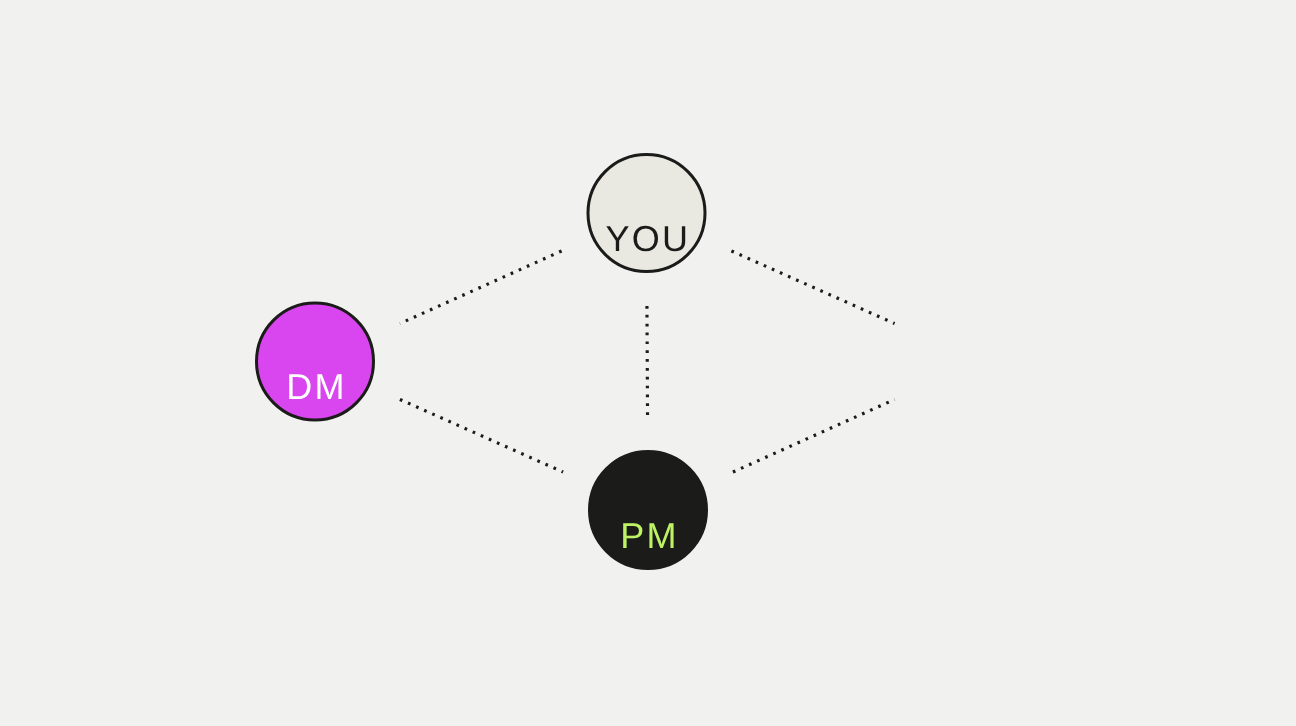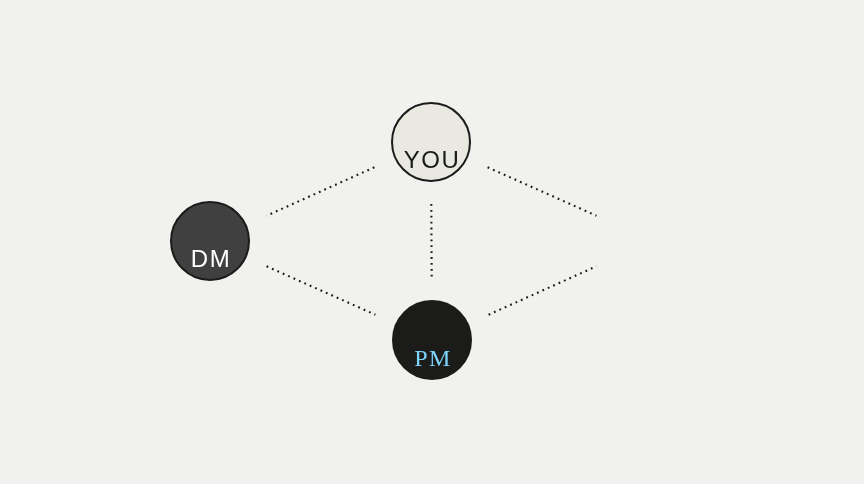--- a/index.html
+++ b/index.html
@@ -49,21 +49,21 @@
       <line x1="487.6" y1="167.3" x2="596.4" y2="215.7" stroke="#1b1b19" stroke-width="2.1" stroke-dasharray="1.8 4.1"></line>
       <line x1="431.3" y1="204.0" x2="431.7" y2="278.0" stroke="#1b1b19" stroke-width="2.1" stroke-dasharray="1.8 4.1"></line>
       <line x1="266.6" y1="266.3" x2="375.4" y2="314.7" stroke="#1b1b19" stroke-width="2.1" stroke-dasharray="1.8 4.1"></line>
       <line x1="488.6" y1="314.7" x2="596.4" y2="266.3" stroke="#1b1b19" stroke-width="2.1" stroke-dasharray="1.8 4.1"></line>
     </svg>
 
   <div class="node" style="left: 391px; top: 102px; width: 80px; height: 80px; background: rgb(233, 233, 226); border-color: rgb(27, 27, 25); color: rgb(27, 27, 25);">
     <span class="node-label">YOU</span>
   </div>
 
-  <div class="node" style="left: 170px; top: 201px; width: 80px; height: 80px; background: #404040; border-color: rgb(27, 27, 25); color: rgb(255, 255, 255);">
+  <div class="node" style="left: 170px; top: 201px; width: 80px; height: 80px; background: #d946ef; border-color: rgb(27, 27, 25); color: rgb(255, 255, 255);">
     <span class="node-label">DM</span>
   </div>
 
 
-  <div class="node" style="left: 392px; top: 300px; width: 80px; height: 80px; background: rgb(27, 27, 25); border-color: rgb(27, 27, 25); color: #7dd3fc; font-family: Liberation Serif, serif;">
+  <div class="node" style="left: 392px; top: 300px; width: 80px; height: 80px; background: rgb(27, 27, 25); border-color: rgb(27, 27, 25); color: #bef264;">
     <span class="node-label">PM</span>
   </div>
 </div>
 
 </body></html>

